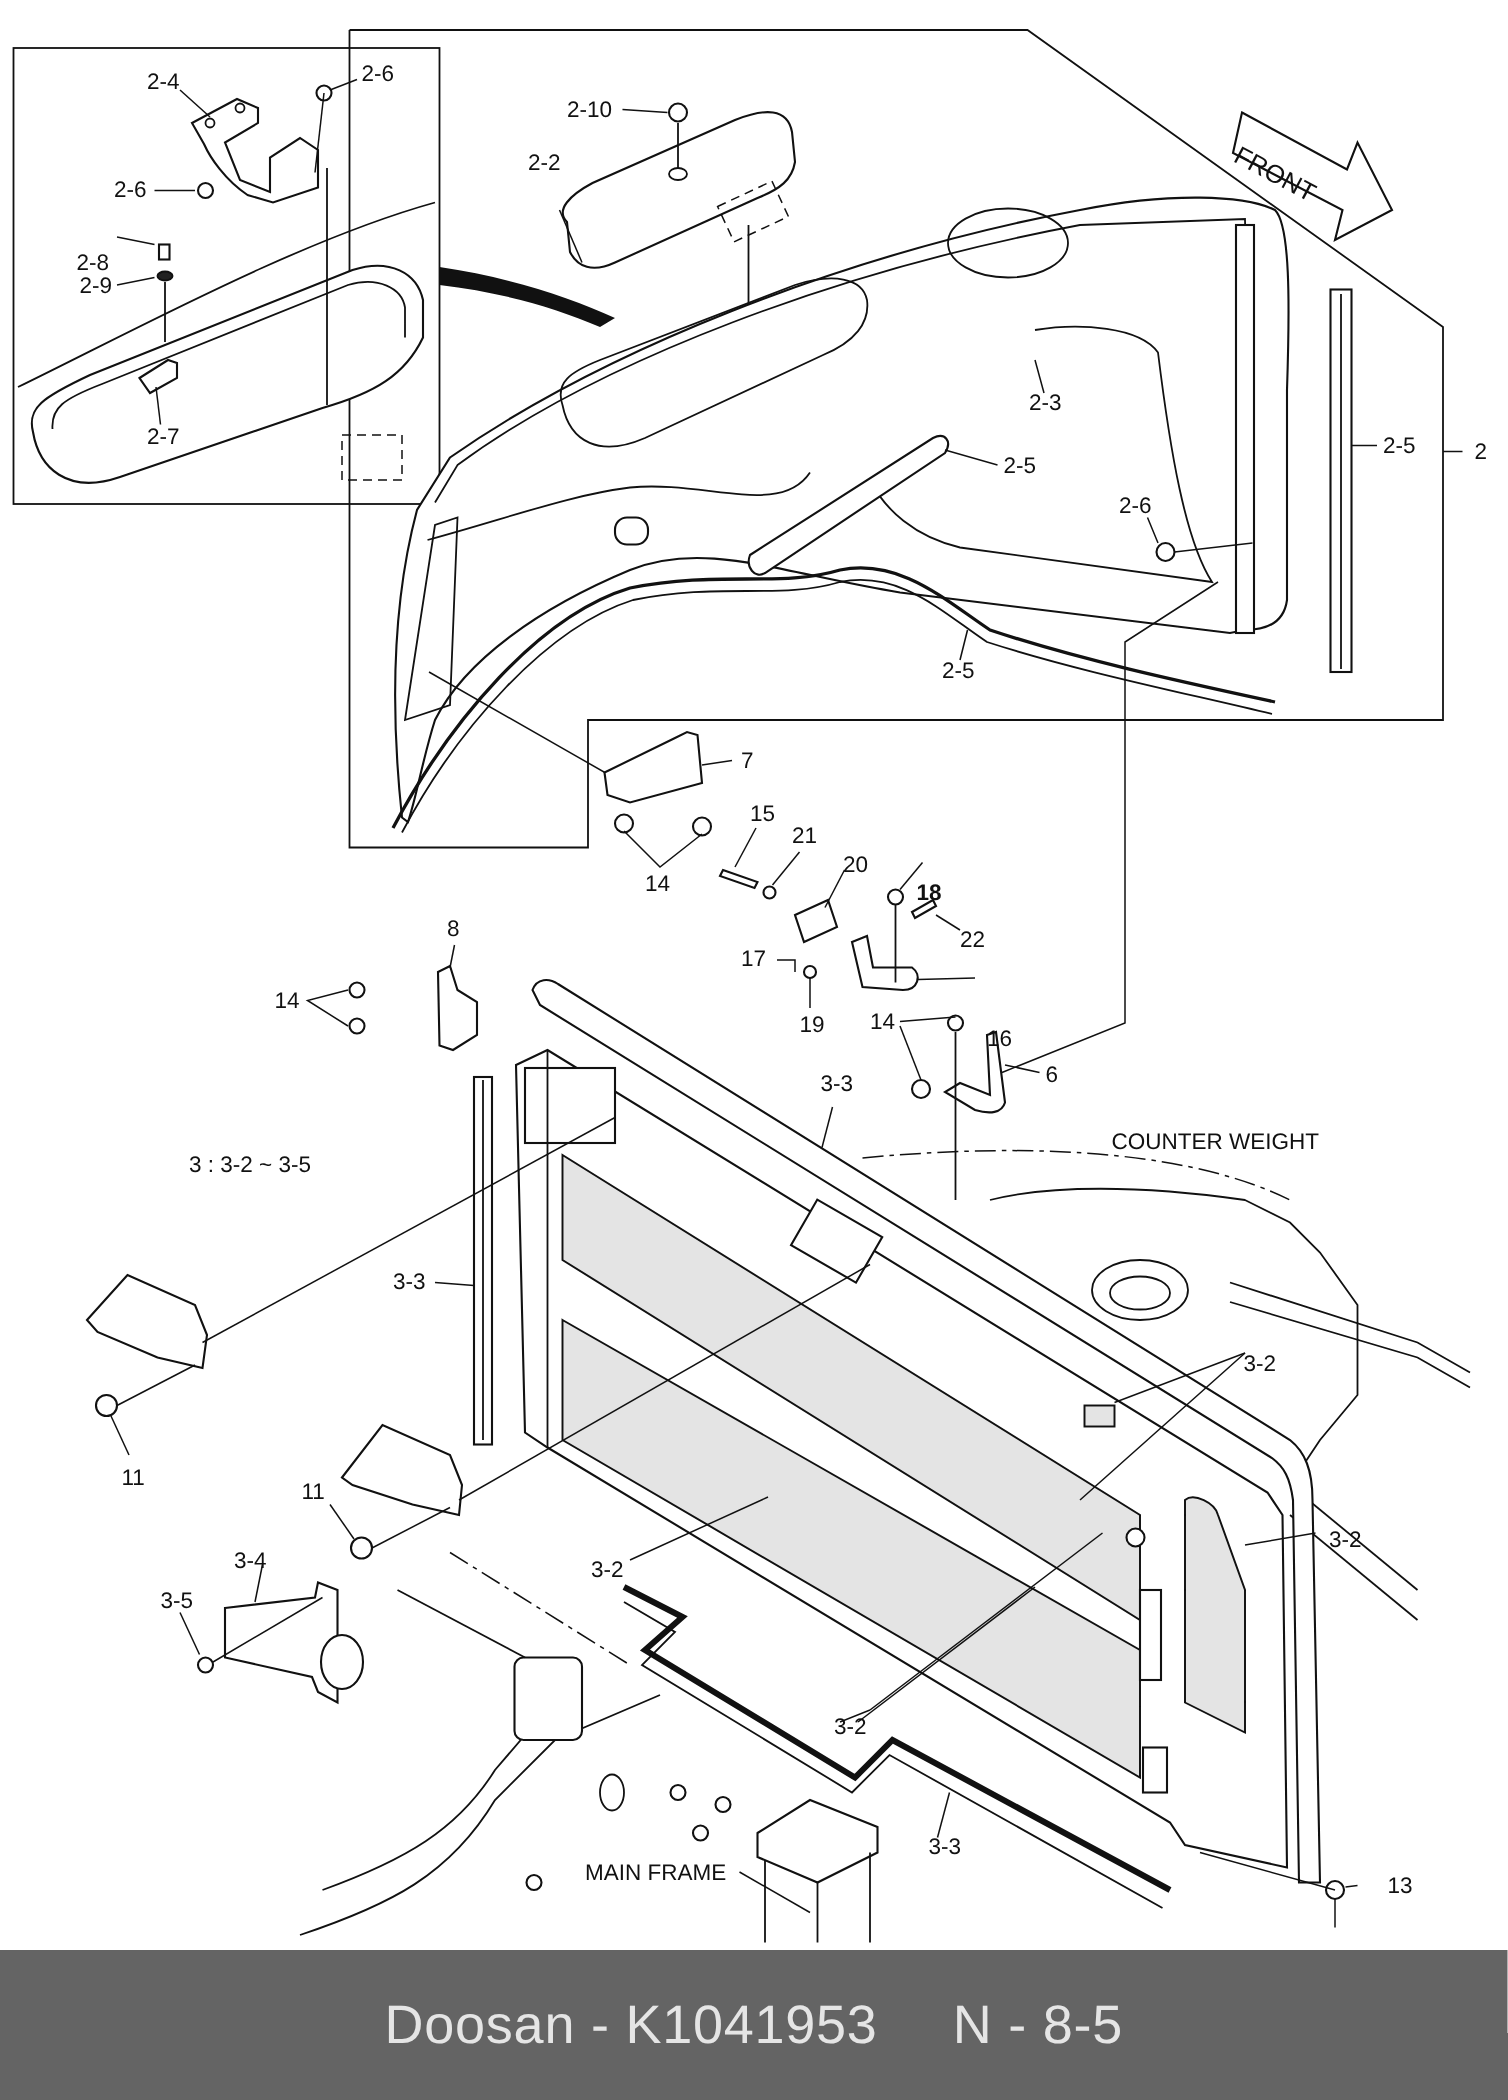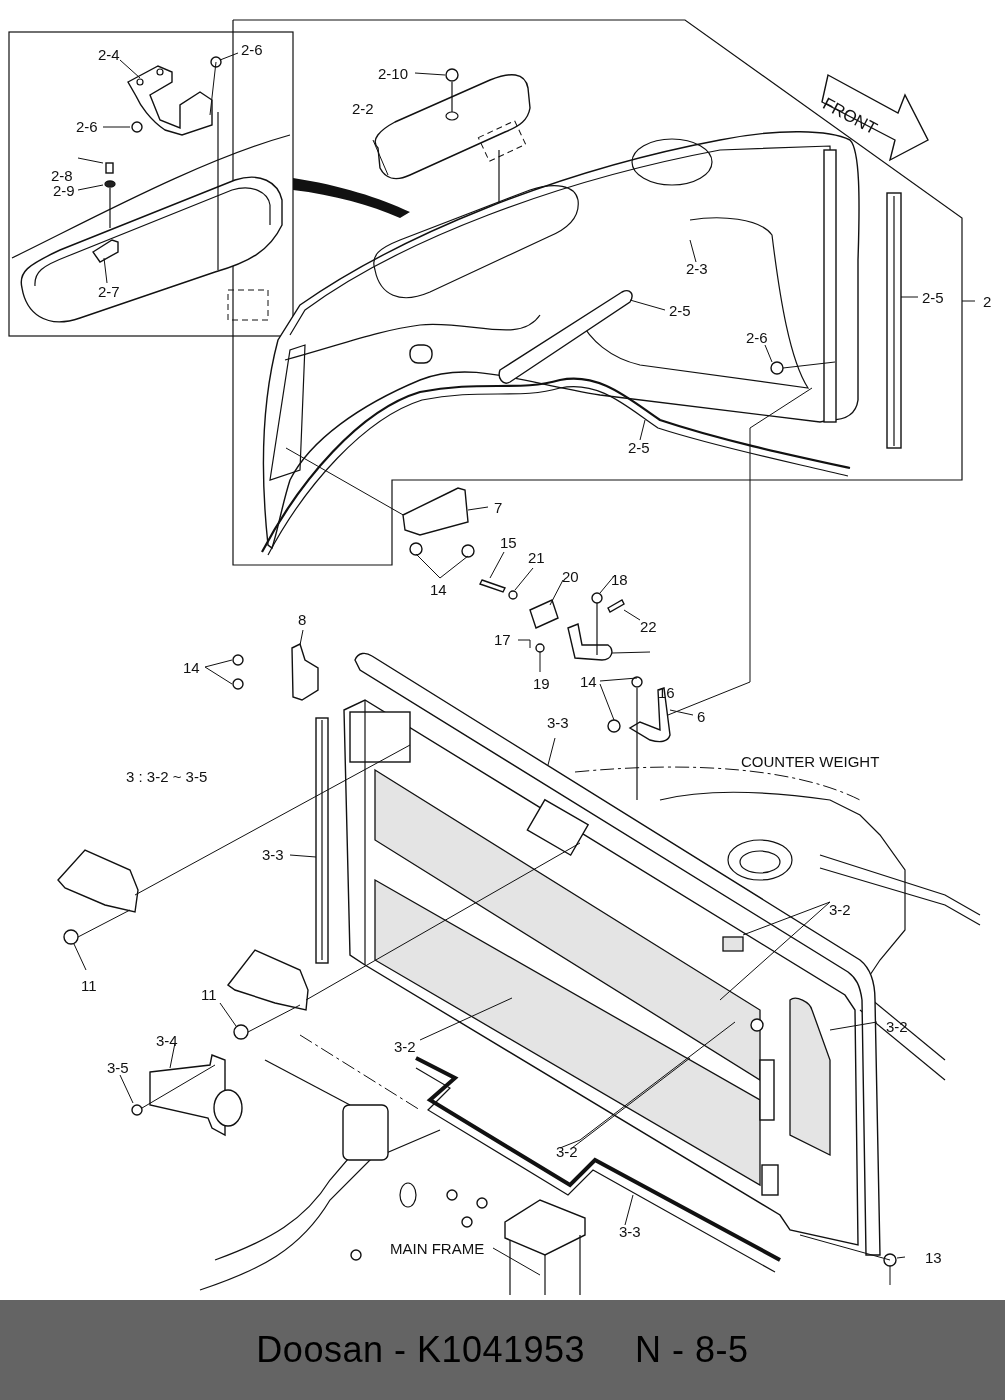--- a/index.html
+++ b/index.html
@@ -236,21 +236,21 @@
   <span class="lbl" style="left:669px; top:303px;">2-5</span>
   <span class="lbl" style="left:922px; top:290px;">2-5</span>
   <span class="lbl" style="left:628px; top:440px;">2-5</span>
   <span class="lbl" style="left:746px; top:330px;">2-6</span>
   <span class="lbl" style="left:983px; top:294px;">2</span>
   <span class="lbl" style="left:494px; top:500px;">7</span>
   <span class="lbl" style="left:430px; top:582px;">14</span>
   <span class="lbl" style="left:500px; top:535px;">15</span>
   <span class="lbl" style="left:528px; top:550px;">21</span>
   <span class="lbl" style="left:562px; top:569px;text-align:center;">20</span>
-  <span class="lbl" style="left:611px; top:572px;">18</span>
+  <span class="lbl" style="left:611px; top:588px;font-weight:bold;">18</span>
   <span class="lbl" style="left:640px; top:619px;">22</span>
   <span class="lbl" style="left:494px; top:632px;">17</span>
   <span class="lbl" style="left:658px; top:645px;margin-top:40px;">16</span>
   <span class="lbl" style="left:533px; top:676px;">19</span>
   <span class="lbl" style="left:580px; top:674px;">14</span>
   <span class="lbl" style="left:697px; top:709px;">6</span>
   <span class="lbl" style="left:298px; top:612px;">8</span>
   <span class="lbl" style="left:183px; top:660px;">14</span>
   <span class="lbl" style="left:547px; top:715px;">3-3</span>
   <span class="lbl" style="left:262px; top:847px;">3-3</span>
@@ -259,17 +259,17 @@
   <span class="lbl" style="left:201px; top:987px;">11</span>
   <span class="lbl" style="left:156px; top:1033px;">3-4</span>
   <span class="lbl" style="left:107px; top:1060px;">3-5</span>
   <span class="lbl" style="left:829px; top:902px;">3-2</span>
   <span class="lbl" style="left:886px; top:1019px;">3-2</span>
   <span class="lbl" style="left:394px; top:1039px;">3-2</span>
   <span class="lbl" style="left:556px; top:1144px;">3-2</span>
   <span class="lbl" style="left:925px; top:1250px;text-align:center;">13</span>
 </div>
 
-<div id="footer" style="background: rgb(100, 100, 100); color: #000000; text-align: right;">
+<div id="footer" style="background: rgb(100, 100, 100); color: #e5e5e5; text-align: right;">
   <span class="ft">Doosan - K1041953</span>
   <span class="gap"></span>
   <span class="ft">N - 8-5</span>
 </div>
 
 </body></html>

